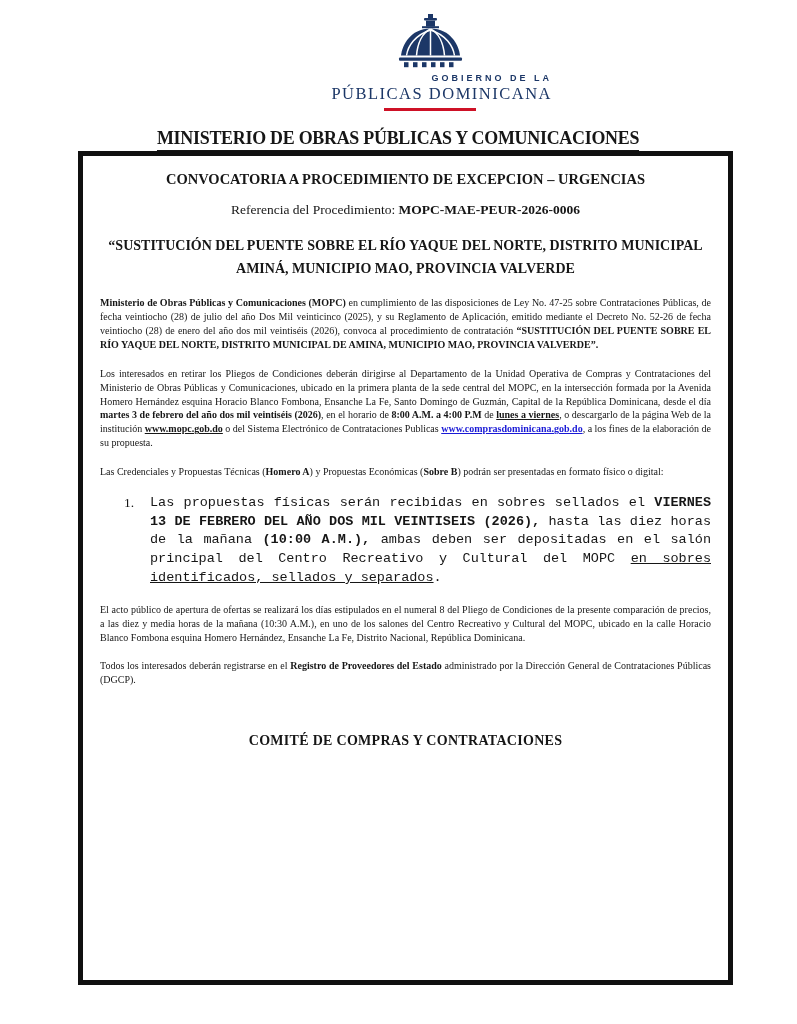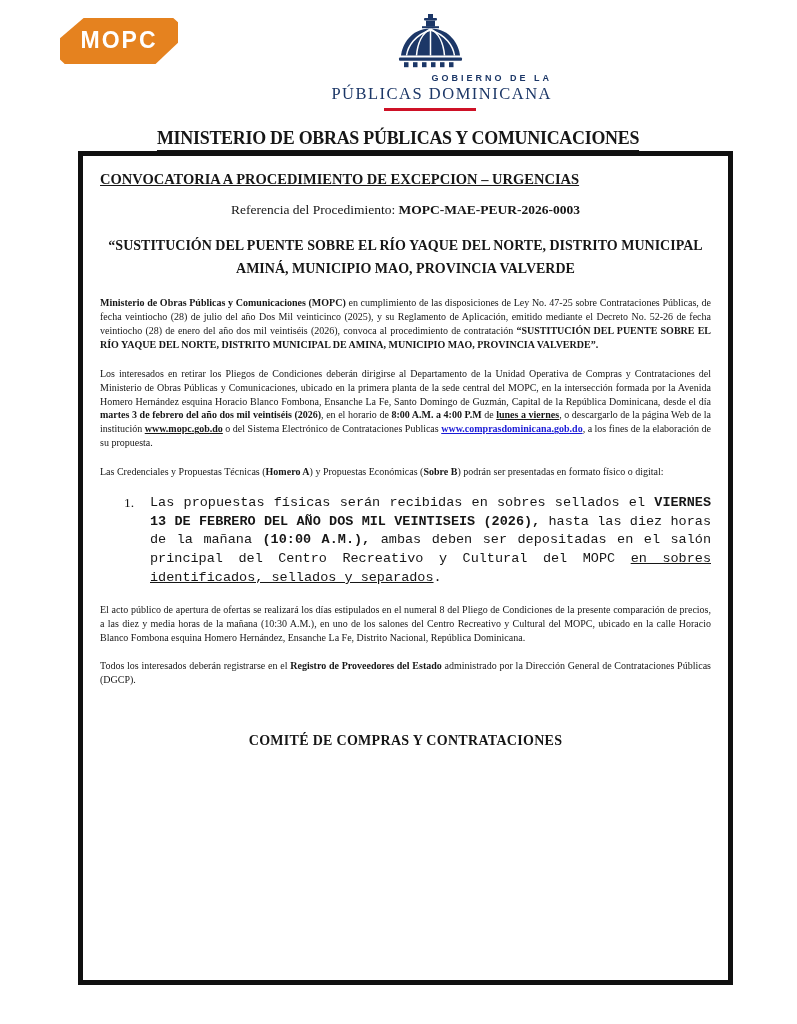--- a/index.html
+++ b/index.html
@@ -41,22 +41,22 @@
     border-bottom:2px solid #151515; padding-bottom:1px; white-space:nowrap;
   }
 
   
   .notice-box {
     position:absolute; left:78px; top:151px; width:655px; height:834px;
     box-sizing:border-box; border:5px solid #101010;
     padding:13px 17px 0 17px;
   }
   .notice-heading {
-    font-weight:700; font-size:14.5px;
-    text-decoration:underline; margin:2px 0 14px 0;
+    text-align:center; font-weight:700; font-size:14.5px;
+    margin:2px 0 14px 0;
   }
   .reference-line { text-align:center; font-size:13.5px; margin:0 0 16px 0; }
   .project-title {
     text-align:center; font-weight:700; font-size:14px; line-height:1.65;
     margin:0 6px 16px 6px;
   }
   .para {
     text-align:justify; font-size:10px; line-height:1.39;
     margin:0 0 15px 0;
   }
@@ -69,23 +69,20 @@
   }
 
   .b { font-weight:700; }
   .u { text-decoration:underline; }
 </style>
 </head>
 <body>
 
 <div class="page">
 
-  <div class="mopc-logo" style="background:#E5821F;">
-    <span>MOPC</span>
-  </div>
 
   <div class="gov-logo">
     <svg class="dome" width="76" height="57" viewBox="0 0 76 57">
       <g fill="#1C3767">
         <rect x="36" y="0" width="5" height="4"></rect>
         <rect x="32" y="4" width="13" height="2.6" rx="1"></rect>
         <rect x="34" y="6.6" width="9" height="6"></rect>
         <rect x="30" y="12.2" width="17" height="2"></rect>
         <path d="M38.5 14.5 C 18 14.5, 10 32, 9 41.5 L 68 41.5 C 67 32, 59 14.5, 38.5 14.5 Z"></path>
         <rect x="7" y="43.5" width="63" height="3.2" rx="1"></rect>
@@ -110,21 +107,21 @@
   </div>
 
   <div class="ministry-title">
     <span>MINISTERIO DE OBRAS PÚBLICAS Y COMUNICACIONES</span>
   </div>
 
   <div class="notice-box">
 
     <div class="notice-heading">CONVOCATORIA A PROCEDIMIENTO DE EXCEPCION – URGENCIAS</div>
 
-    <div class="reference-line"><span>Referencia del Procedimiento: </span><span class="b">MOPC-MAE-PEUR-2026-0003</span></div>
+    <div class="reference-line"><span>Referencia del Procedimiento: </span><span class="b">MOPC-MAE-PEUR-2026-0006</span></div>
 
     <div class="project-title">“SUSTITUCIÓN DEL PUENTE SOBRE EL RÍO YAQUE DEL NORTE, DISTRITO MUNICIPAL AMINÁ, MUNICIPIO MAO, PROVINCIA VALVERDE</div>
 
     <p class="para"><span class="b">Ministerio de Obras Públicas y Comunicaciones (MOPC)</span><span> en cumplimiento de las disposiciones de Ley No. 47-25 sobre Contrataciones Públicas, de fecha veintiocho (28) de julio del año Dos Mil veinticinco (2025), y su Reglamento de Aplicación, emitido mediante el Decreto No. 52-26 de fecha veintiocho (28) de enero del año dos mil veintiséis (2026), convoca al procedimiento de contratación </span><span class="b">“SUSTITUCIÓN DEL PUENTE SOBRE EL RÍO YAQUE DEL NORTE, DISTRITO MUNICIPAL DE AMINA, MUNICIPIO MAO, PROVINCIA VALVERDE”.</span></p>
 
     <p class="para"><span>Los interesados en retirar los Pliegos de Condiciones deberán dirigirse al Departamento de la Unidad Operativa de Compras y Contrataciones del Ministerio de Obras Públicas y Comunicaciones, ubicado en la primera planta de la sede central del MOPC, en la intersección formada por la Avenida Homero Hernández esquina Horacio Blanco Fombona, Ensanche La Fe, Santo Domingo de Guzmán, Capital de la República Dominicana, desde el día </span><span class="b">martes 3 de febrero del año dos mil veintiséis (2026)</span><span>, en el horario de </span><span class="b">8:00 A.M. a 4:00 P.M</span><span> de </span><span class="b u">lunes a viernes</span><span>, o descargarlo de la página Web de la institución </span><span class="b u">www.mopc.gob.do</span><span> o del Sistema Electrónico de Contrataciones Publicas </span><span class="b u" style="color: rgb(26, 26, 214);">www.comprasdominicana.gob.do</span><span>, a los fines de la elaboración de su propuesta.</span></p>
 
     <p class="para"><span>Las Credenciales y Propuestas Técnicas (</span><span class="b">Homero A</span><span>) y Propuestas Económicas (</span><span class="b">Sobre B</span><span>) podrán ser presentadas en formato físico o digital:</span></p>
 
     <div class="list-item">

